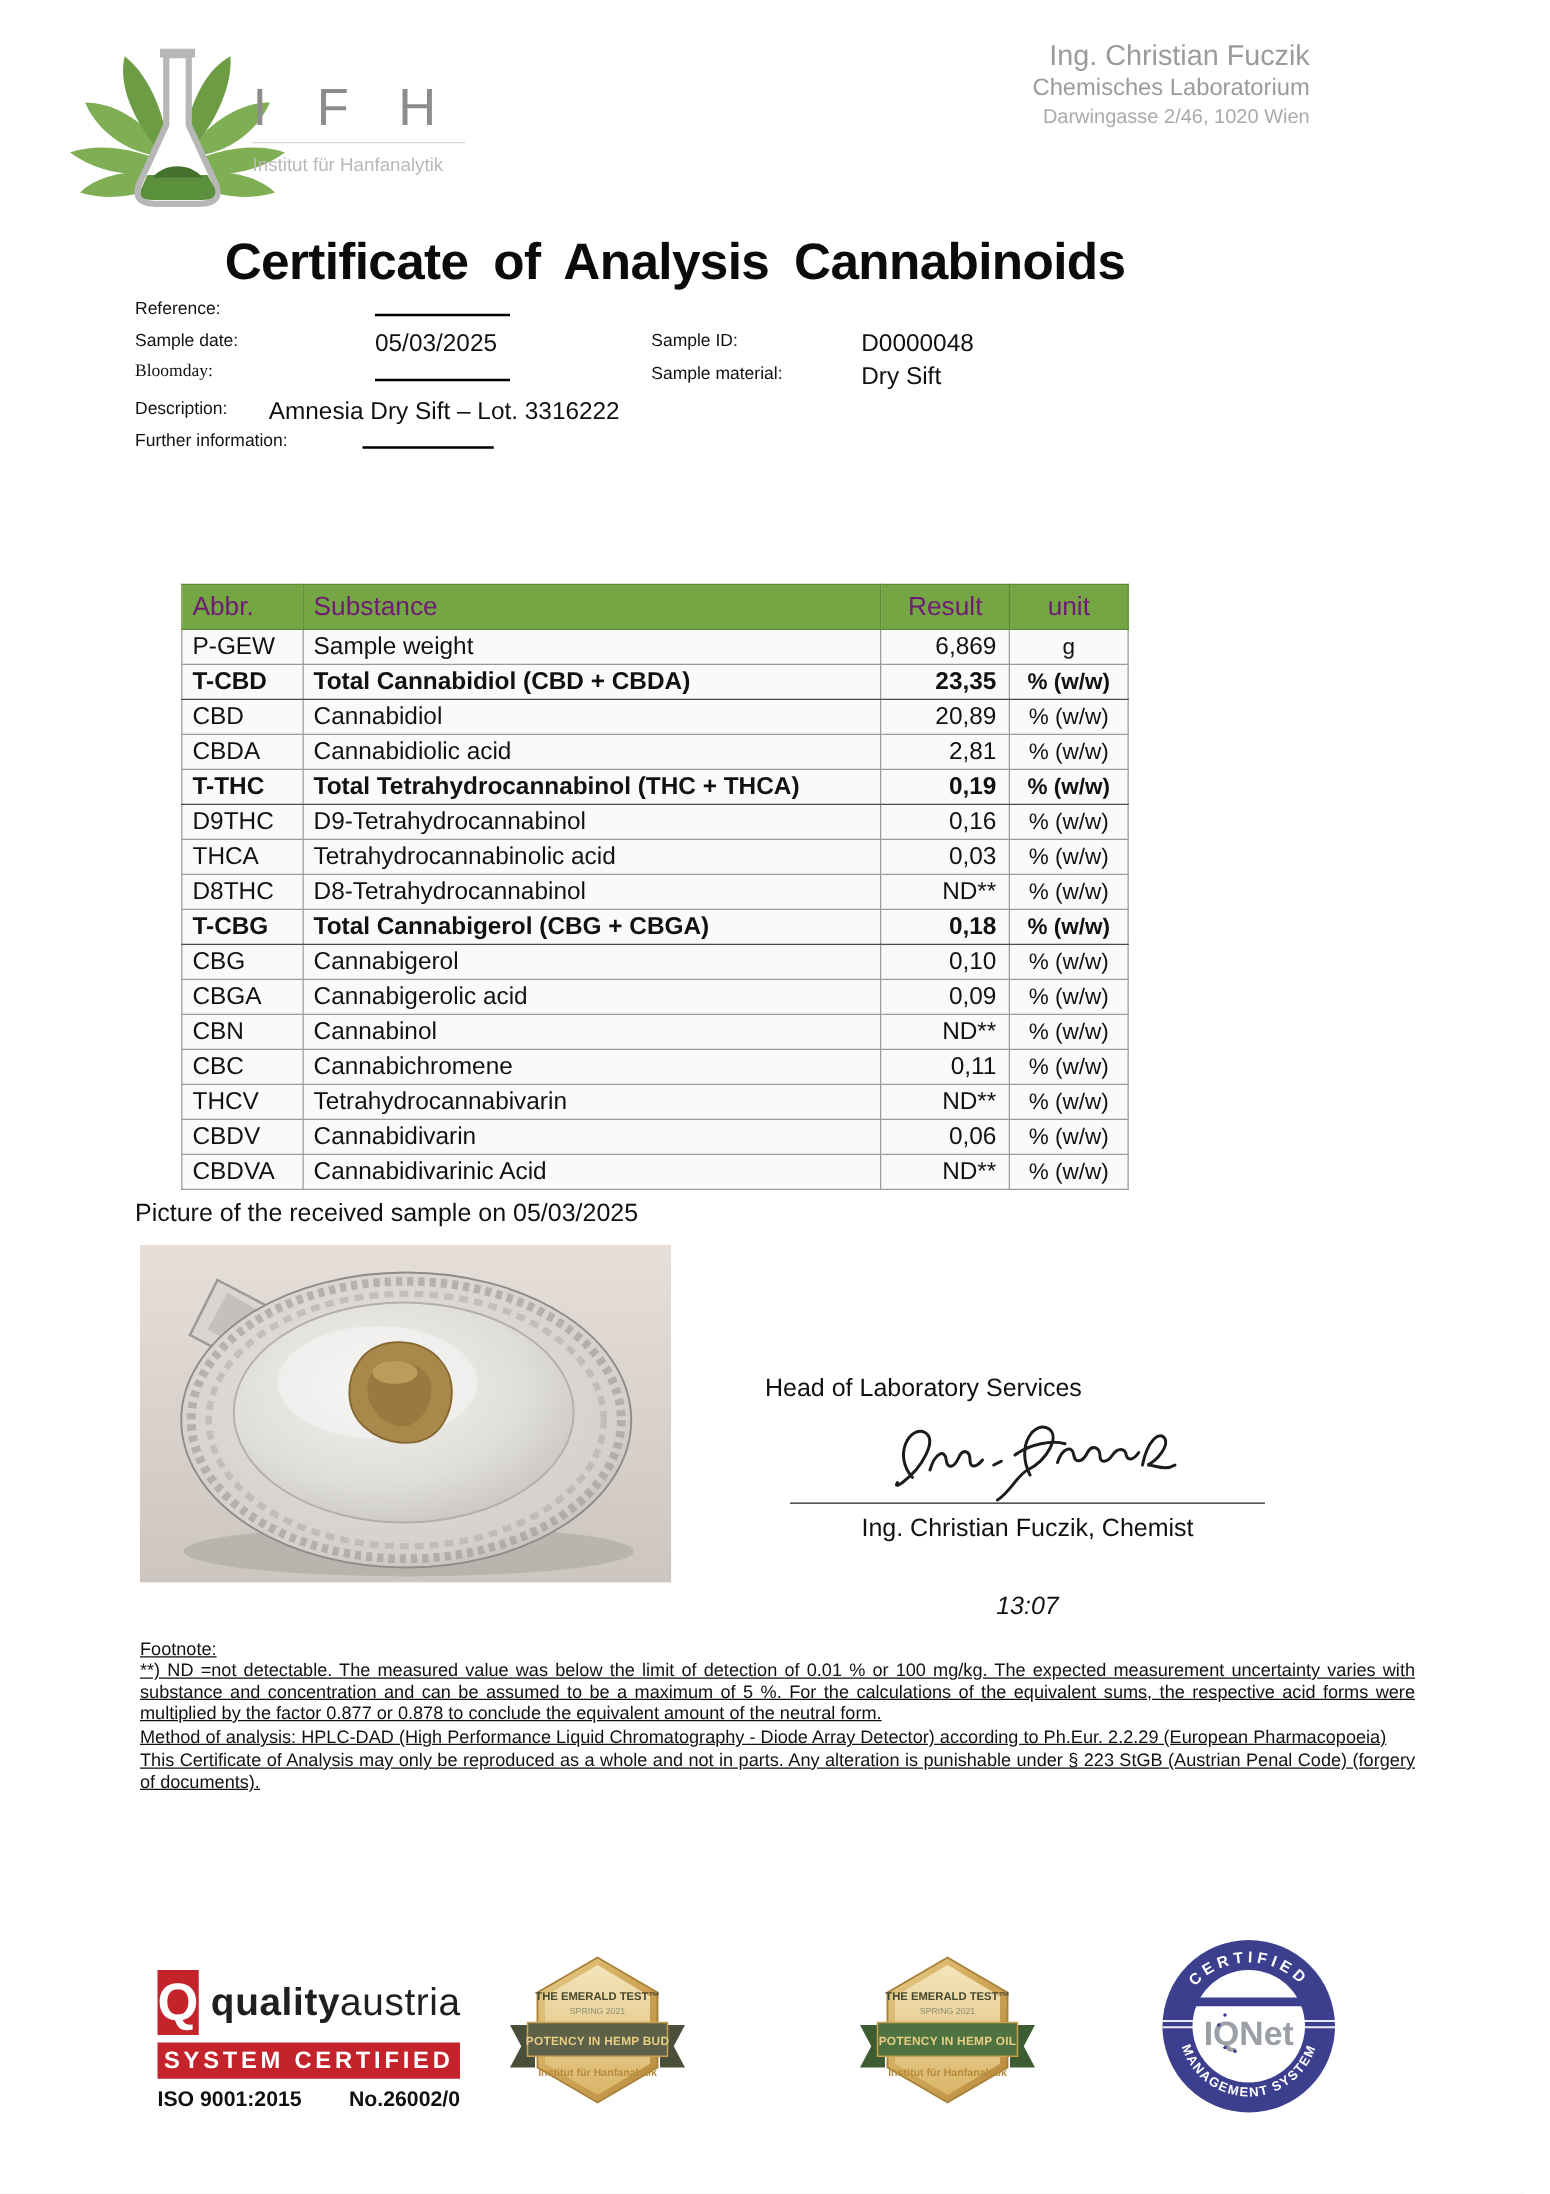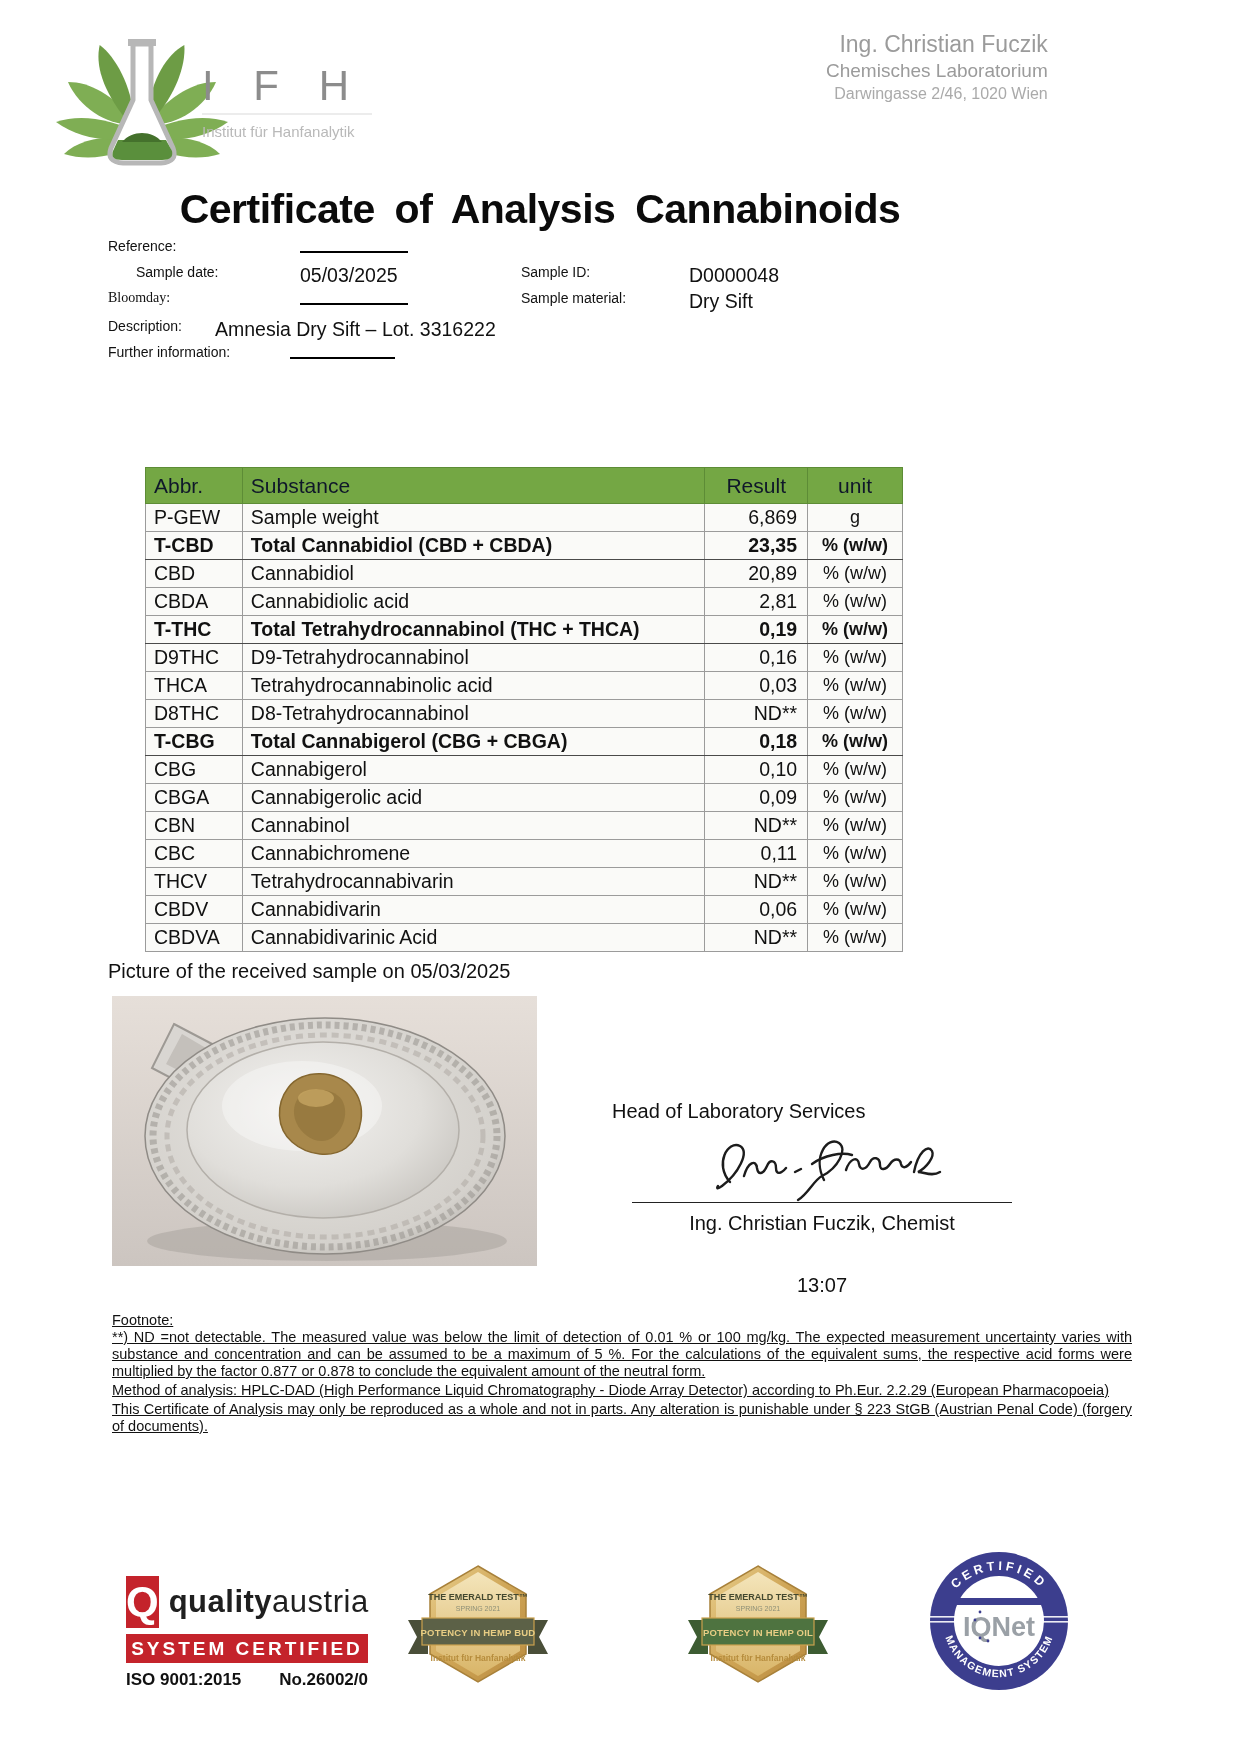--- a/index.html
+++ b/index.html
@@ -26,21 +26,21 @@
   
   .meta-label { font-size:14px; color:#111; }
   .meta-value { font-size:19.5px; color:#111; }
   .dash-line { border-top:2.2px solid #000; width:108px; }
 
   
   #results-table { left:145px; top:467px; width:758px; border-collapse:collapse;
     font-size:19.5px; }
   #results-table th {
     background:#74a744; border:1px solid #5d8c36; height:36px;
-    font-weight:normal; font-size:21px; color:#0f172a; text-align:left; padding:0 8px;
+    font-weight:normal; font-size:21px; color:#701a75; text-align:left; padding:0 8px;
   }
   #results-table th.c-result { text-align:center; }
   #results-table th.c-unit { text-align:center; }
   #results-table td {
     border:1px solid #9b9b9b; height:28px; padding:0 8px; background:#fafaf8;
     white-space:nowrap;
   }
   #results-table col.w-abbr { width:97px; }
   #results-table col.w-sub  { width:463px; }
   #results-table col.w-res  { width:103px; }
@@ -51,21 +51,21 @@
 
   
   #photo-caption { left:108px; top:960px; font-size:20px; }
 
   
   #sig-role { left:612px; top:1100px; width:420px; text-align:left; font-size:20px; }
   #sig-svg  { left:700px; top:1128px; }
   #sig-line { left:632px; top:1202px; width:380px; border-top:1.6px solid #222; }
   #sig-name { left:612px; top:1212px; width:420px; text-align:center; font-size:20px; }
   #sig-reviewed { left:592px; top:1240px; width:460px; text-align:center; font-size:20px; }
-  #sig-time { left:612px; top:1274px; width:420px; text-align:center; font-size:20px; }
+  #sig-time { left:612px; top:1274px; width:420px; text-align:center; font-size:20px;font-style:italic; }
 
   
   #footnote { left:112px; top:1312px; width:1020px; font-size:14.5px; line-height:17px;text-decoration:underline; }
   #footnote .fn-label { margin-bottom:0px; }
   #footnote p { text-align:justify; }
   #footnote p.gap-before { margin-top:2px; }
 
   
   #qa-badge { left:126px; top:1576px; width:242px; }
   #qa-top { display:flex; align-items:center; }
@@ -119,21 +119,21 @@
     <div class="l1">Ing. Christian Fuczik</div>
     <div class="l2">Chemisches Laboratorium</div>
     <div class="l3">Darwingasse 2/46, 1020 Wien</div>
   </div>
 
   <div class="abs" id="doc-title">Certificate of Analysis Cannabinoids</div>
 
   <div class="abs meta-label" style="left:108px; top:238px;">Reference:</div>
   <div class="abs dash-line" style="left:300px; top:251px;"></div>
 
-  <div class="abs meta-label" style="left:108px; top:264px;margin-left:28px;">Sample date:</div>
+  <div class="abs meta-label" style="left:108px; top:264px;">Sample date:</div>
   <div class="abs meta-value" style="left:300px; top:264px;">05/03/2025</div>
   <div class="abs meta-label" style="left:521px; top:264px;">Sample ID:</div>
   <div class="abs meta-value" style="left:689px; top:264px;">D0000048</div>
 
   <div class="abs meta-label" style="left:108px; top:290px;font-family:Liberation Serif, serif;">Bloomday:</div>
   <div class="abs dash-line" style="left:300px; top:303px;"></div>
   <div class="abs meta-label" style="left:521px; top:290px;">Sample material:</div>
   <div class="abs meta-value" style="left:689px; top:290px;">Dry Sift</div>
 
   <div class="abs meta-label" style="left:108px; top:318px;">Description:</div>

